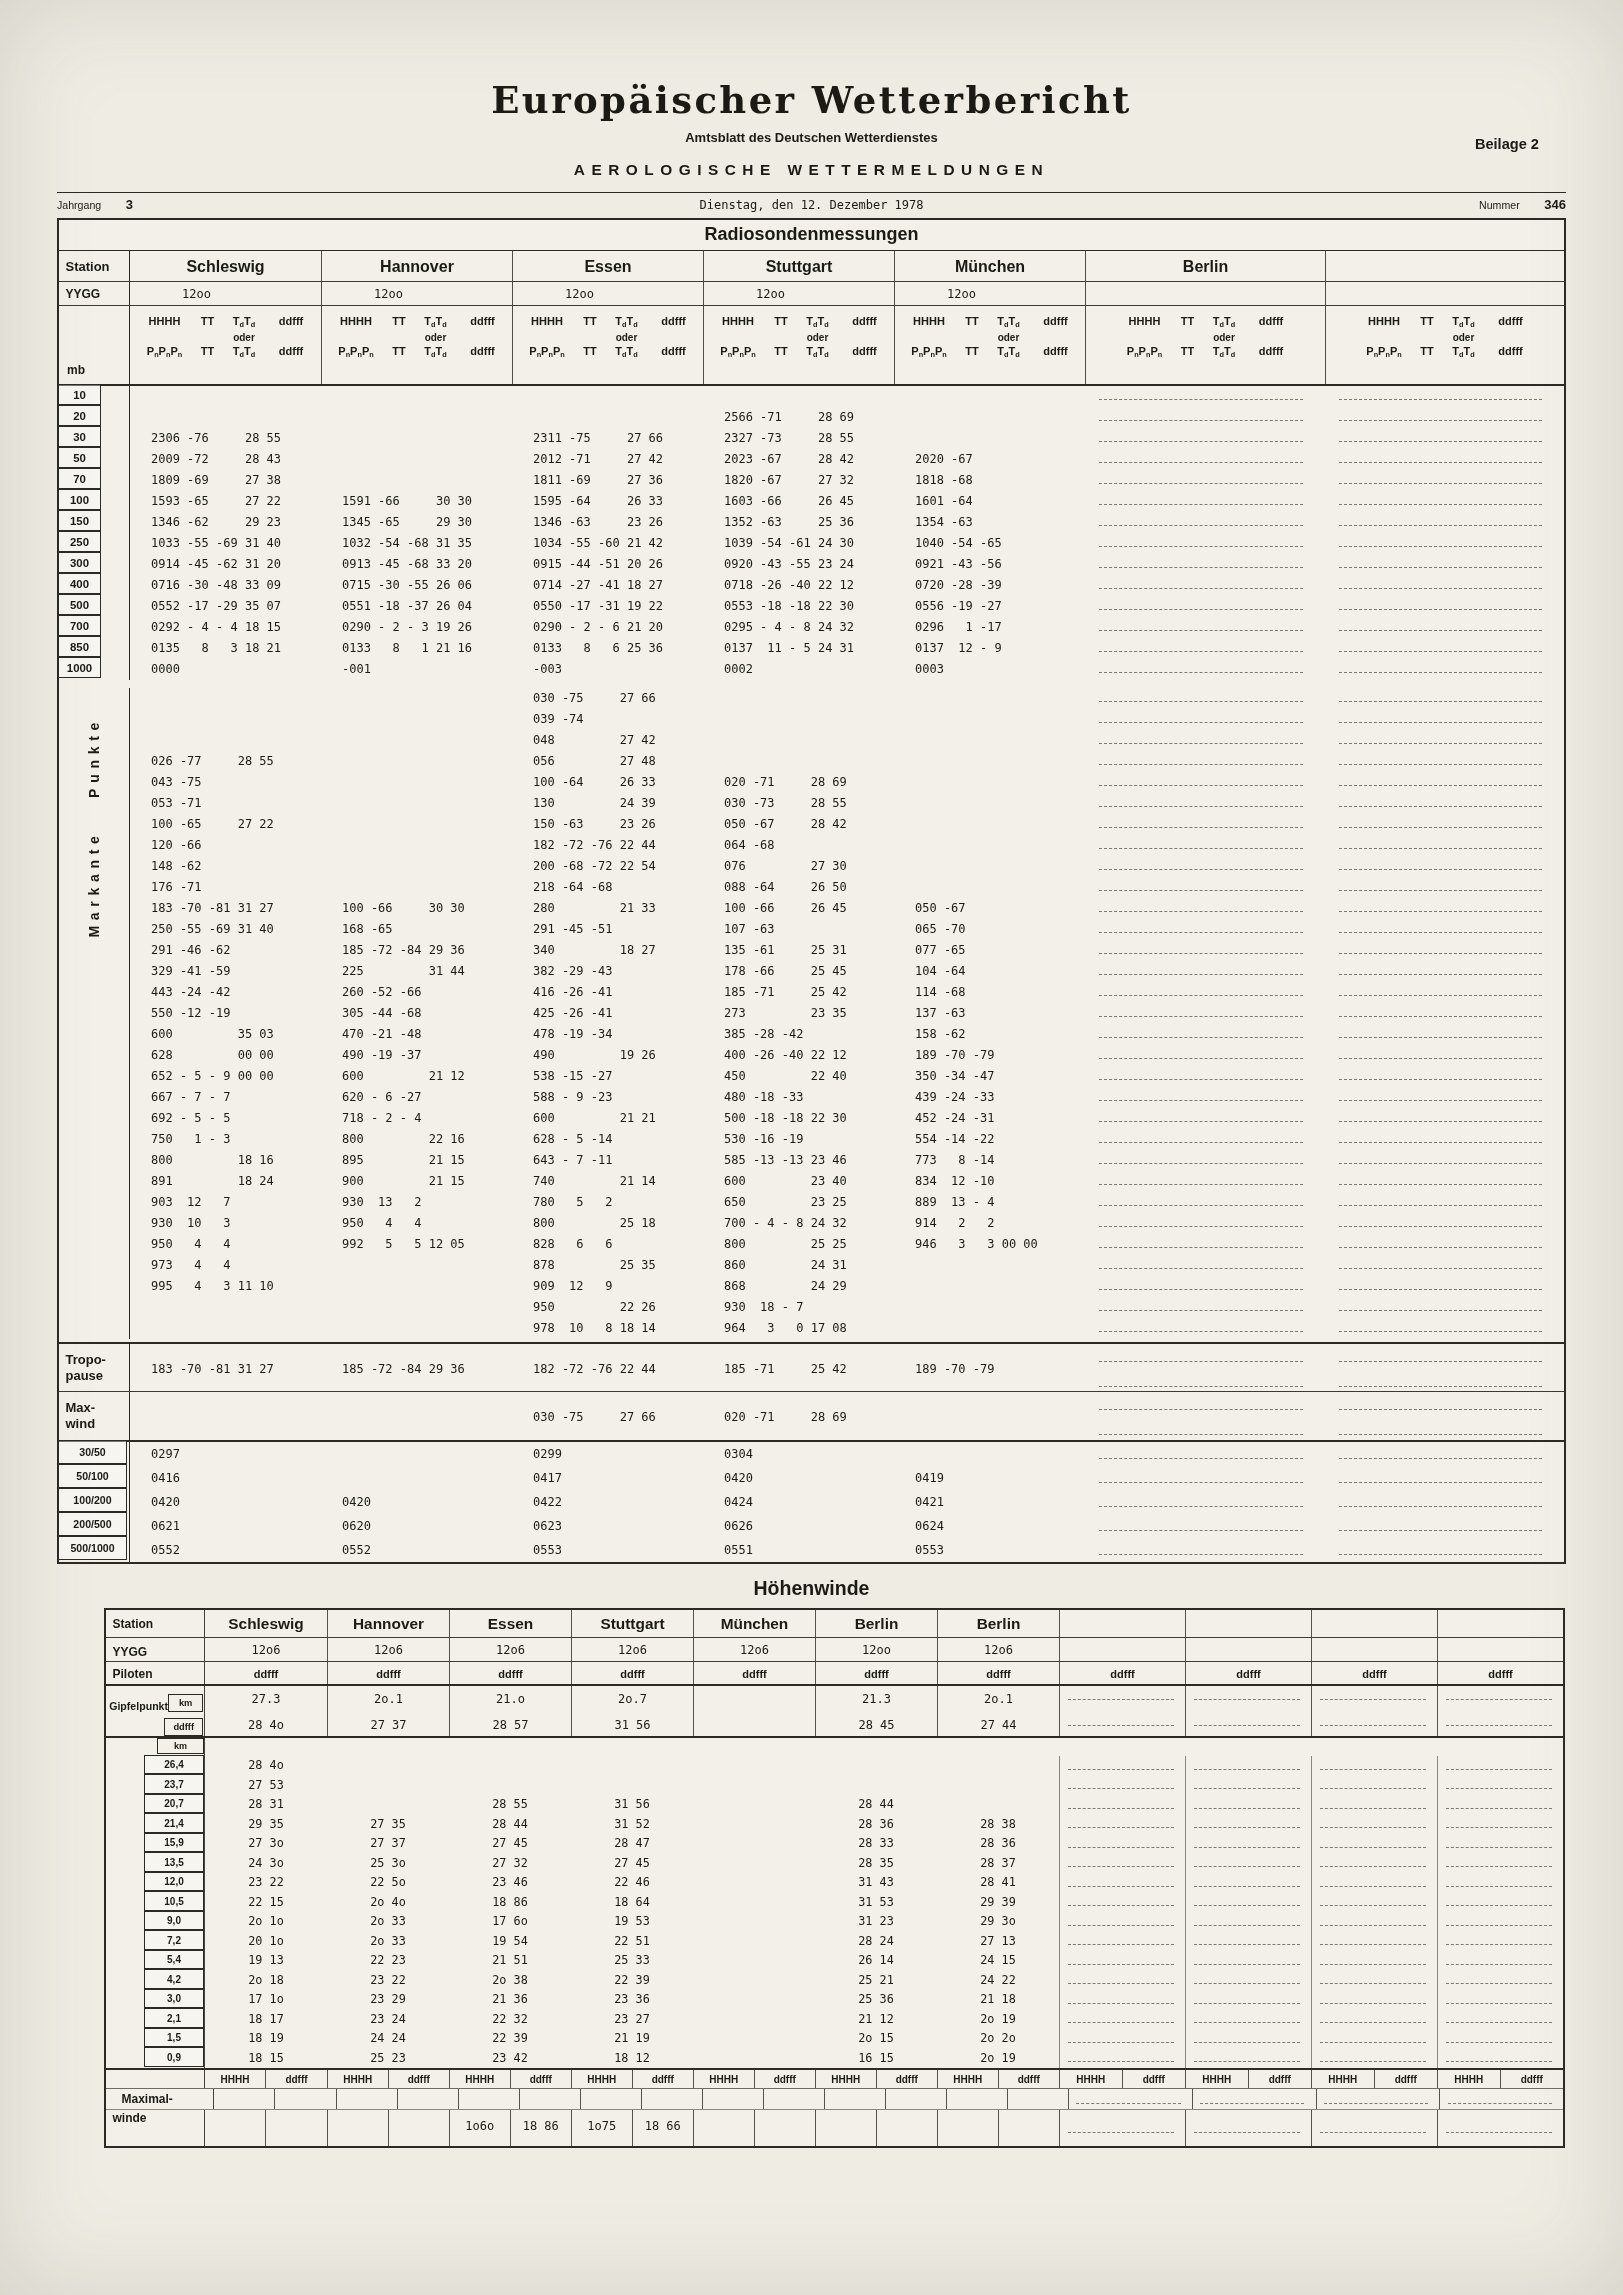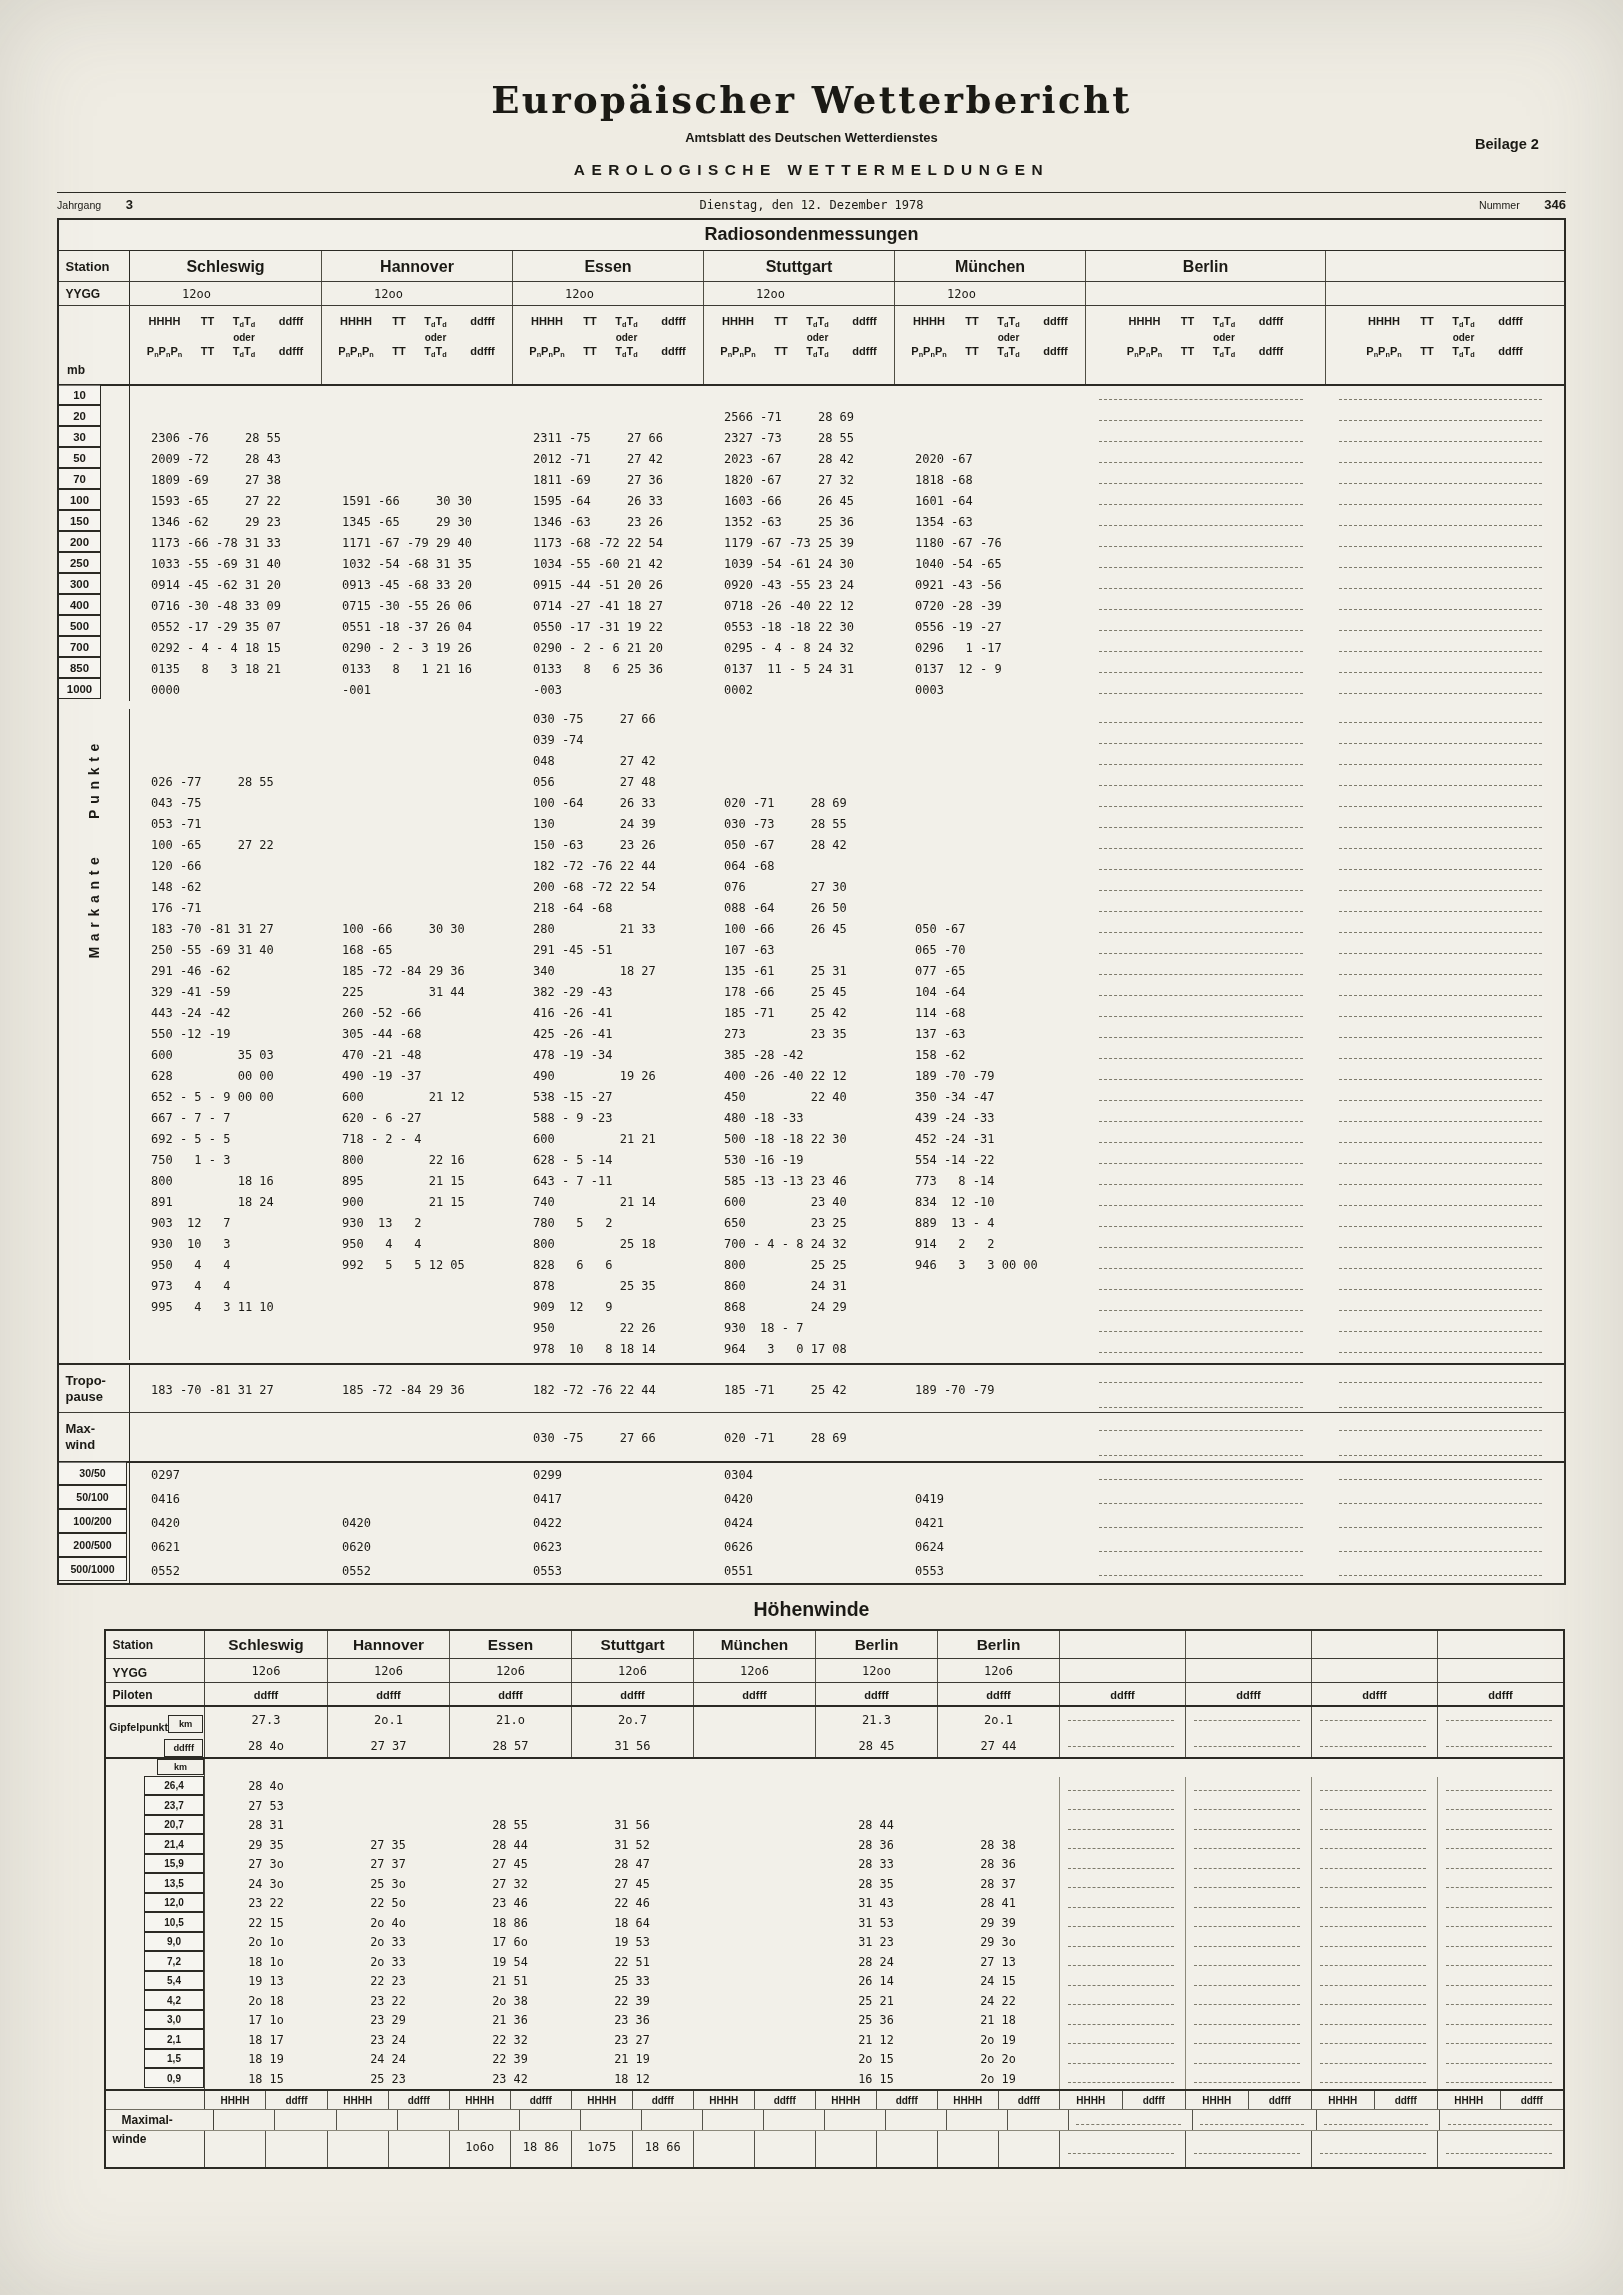--- a/index.html
+++ b/index.html
@@ -475,38 +475,20 @@
             <div class="dash-sub">
               <div class="dash-line"></div>
             </div>
             <div class="dash-sub">
               <div class="dash-line"></div>
             </div>
           </div>
         </div>
         <div class="p-row">
           <div class="rs-lbl mb-cell">
-            <div class="mb-box">200</div>
-          </div>
-          <div class="rs-col data-cell mono">1173 -66 -78 31 33</div>
-          <div class="rs-col data-cell mono">1171 -67 -79 29 40</div>
-          <div class="rs-col data-cell mono">1173 -68 -72 22 54</div>
-          <div class="rs-col data-cell mono">1179 -67 -73 25 39</div>
-          <div class="rs-col data-cell mono">1180 -67 -76</div>
-          <div class="dash-region">
-            <div class="dash-sub">
-              <div class="dash-line"></div>
-            </div>
-            <div class="dash-sub">
-              <div class="dash-line"></div>
-            </div>
-          </div>
-        </div>
-        <div class="p-row">
-          <div class="rs-lbl mb-cell">
             <div class="mb-box">250</div>
           </div>
           <div class="rs-col data-cell mono">1033 -55 -69 31 40</div>
           <div class="rs-col data-cell mono">1032 -54 -68 31 35</div>
           <div class="rs-col data-cell mono">1034 -55 -60 21 42</div>
           <div class="rs-col data-cell mono">1039 -54 -61 24 30</div>
           <div class="rs-col data-cell mono">1040 -54 -65</div>
           <div class="dash-region">
             <div class="dash-sub">
               <div class="dash-line"></div>
@@ -1304,21 +1286,21 @@
             <div class="dash-line hw-dash24"></div>
           </div>
           <div class="hw-extra">
             <div class="dash-line hw-dash24"></div>
           </div>
         </div>
         <div class="hw-row hw-kmrow">
           <div class="hw-lbl">
             <div class="km-box">7,2</div>
           </div>
-          <div class="hw-col mono km-val">18 1o</div>
+          <div class="hw-col mono km-val">20 1o</div>
           <div class="hw-col mono km-val">2o 33</div>
           <div class="hw-col mono km-val">19 54</div>
           <div class="hw-col mono km-val">22 51</div>
           <div class="hw-col mono km-val"></div>
           <div class="hw-col mono km-val">28 24</div>
           <div class="hw-col mono km-val">27 13</div>
           <div class="hw-extra">
             <div class="dash-line hw-dash24"></div>
           </div>
           <div class="hw-extra">

